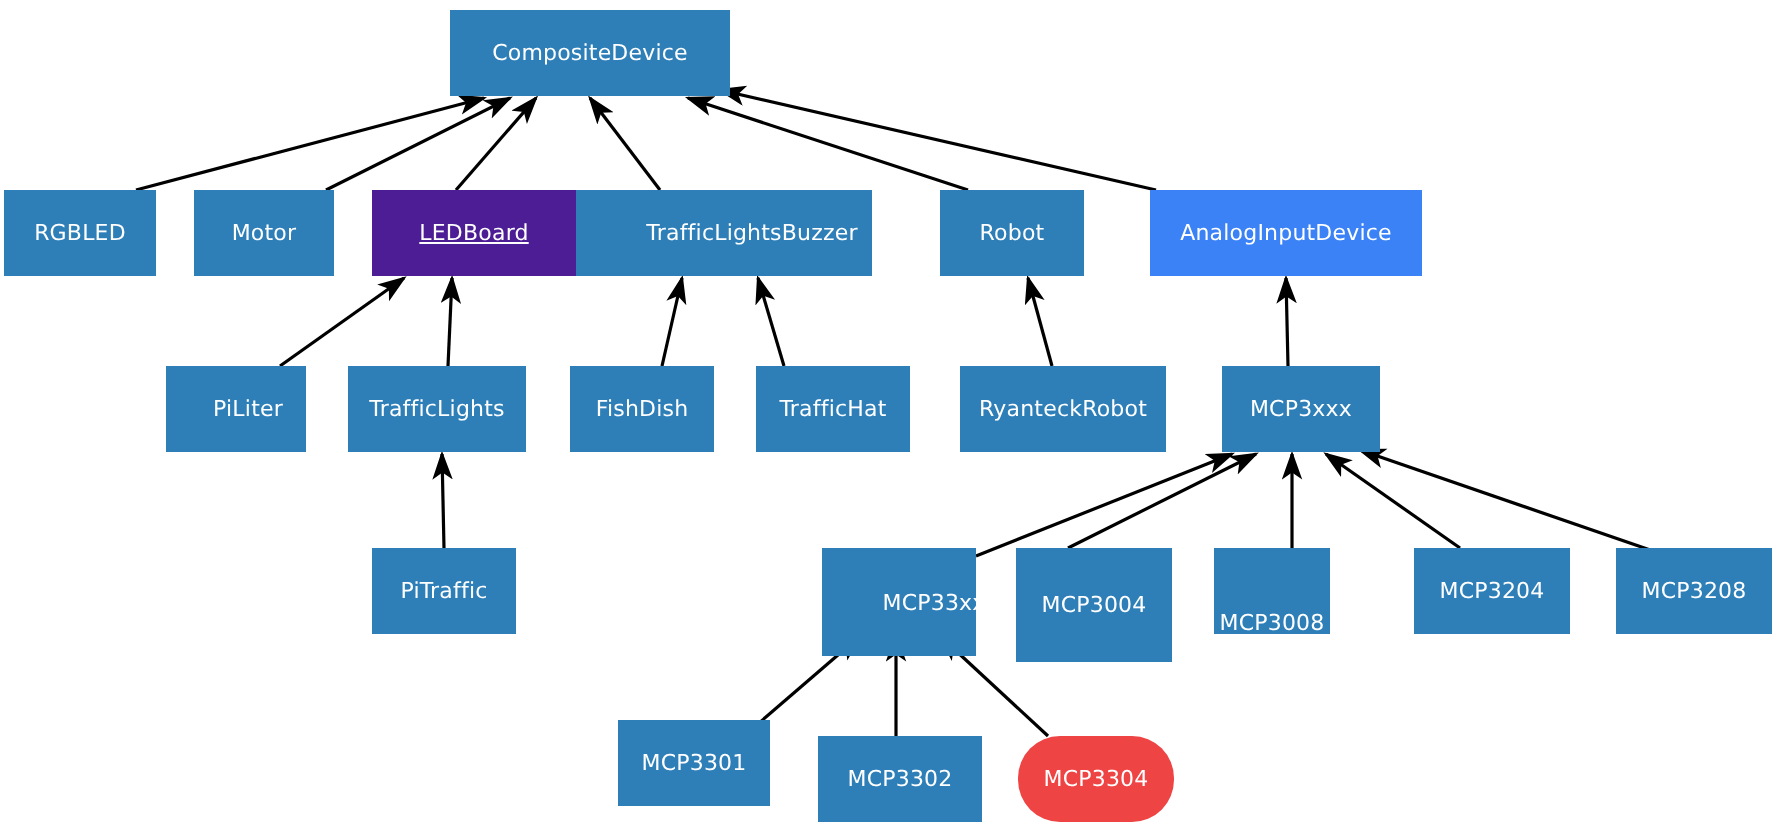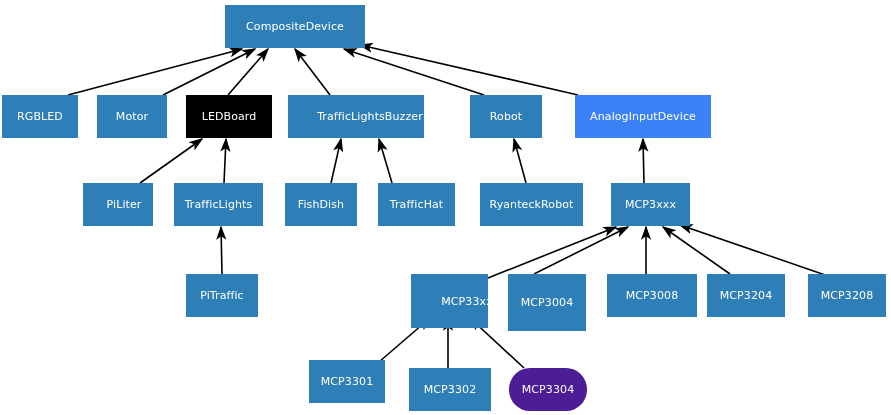--- a/index.html
+++ b/index.html
@@ -87,24 +87,24 @@
   <div id="node-layer">
       <div class="node" style="left: 225px; top: 5px; width: 140px; height: 43px; background: rgb(46, 127, 184); color: rgb(255, 255, 255);">
         <span class="node-label">CompositeDevice</span>
       </div>
       <div class="node" style="left: 2px; top: 95px; width: 76px; height: 43px; background: rgb(46, 127, 184); color: rgb(255, 255, 255);">
         <span class="node-label">RGBLED</span>
       </div>
       <div class="node" style="left: 97px; top: 95px; width: 70px; height: 43px; background: rgb(46, 127, 184); color: rgb(255, 255, 255);">
         <span class="node-label">Motor</span>
       </div>
-      <div class="node" style="left: 186px; top: 95px; width: 86px; height: 43px; background: #000000; color: rgb(255, 255, 255);">
+      <div class="node" style="left: 186px; top: 95px; width: 102px; height: 43px; background: #4c1d95; color: rgb(255, 255, 255); text-decoration: underline;">
         <span class="node-label">LEDBoard</span>
       </div>
-      <div class="node" style="left: 288px; top: 95px; width: 136px; height: 43px; background: rgb(46, 127, 184); color: rgb(255, 255, 255); padding-left: 28px;">
+      <div class="node" style="left: 288px; top: 95px; width: 148px; height: 43px; background: rgb(46, 127, 184); color: rgb(255, 255, 255); padding-left: 28px;">
         <span class="node-label">TrafficLightsBuzzer</span>
       </div>
       <div class="node" style="left: 470px; top: 95px; width: 72px; height: 43px; background: rgb(46, 127, 184); color: rgb(255, 255, 255);">
         <span class="node-label">Robot</span>
       </div>
       <div class="node" style="left: 575px; top: 95px; width: 136px; height: 43px; background: #3b82f6; color: rgb(255, 255, 255);">
         <span class="node-label">AnalogInputDevice</span>
       </div>
       <div class="node" style="left: 83px; top: 183px; width: 70px; height: 43px; background: rgb(46, 127, 184); color: rgb(255, 255, 255); padding-left: 12px;">
         <span class="node-label">PiLiter</span>
@@ -126,32 +126,32 @@
       </div>
       <div class="node" style="left: 186px; top: 274px; width: 72px; height: 43px; background: rgb(46, 127, 184); color: rgb(255, 255, 255);">
         <span class="node-label">PiTraffic</span>
       </div>
       <div class="node" style="left: 411px; top: 274px; width: 77px; height: 54px; background: rgb(46, 127, 184); color: rgb(255, 255, 255); padding-left: 35px;">
         <span class="node-label">MCP33xx</span>
       </div>
       <div class="node" style="left: 508px; top: 274px; width: 78px; height: 57px; background: rgb(46, 127, 184); color: rgb(255, 255, 255);">
         <span class="node-label">MCP3004</span>
       </div>
-      <div class="node" style="left: 607px; top: 274px; width: 90px; height: 43px; background: rgb(46, 127, 184); color: rgb(255, 255, 255);">
+      <div class="node" style="left: 607px; top: 274px; width: 58px; height: 43px; background: rgb(46, 127, 184); color: rgb(255, 255, 255); align-items: flex-end;">
         <span class="node-label">MCP3008</span>
       </div>
       <div class="node" style="left: 707px; top: 274px; width: 78px; height: 43px; background: rgb(46, 127, 184); color: rgb(255, 255, 255);">
         <span class="node-label">MCP3204</span>
       </div>
       <div class="node" style="left: 808px; top: 274px; width: 78px; height: 43px; background: rgb(46, 127, 184); color: rgb(255, 255, 255);">
         <span class="node-label">MCP3208</span>
       </div>
       <div class="node" style="left: 309px; top: 360px; width: 76px; height: 43px; background: rgb(46, 127, 184); color: rgb(255, 255, 255);">
         <span class="node-label">MCP3301</span>
       </div>
       <div class="node" style="left: 409px; top: 368px; width: 82px; height: 43px; background: rgb(46, 127, 184); color: rgb(255, 255, 255);">
         <span class="node-label">MCP3302</span>
       </div>
-      <div class="node" style="left: 509px; top: 368px; width: 78px; height: 43px; background: #4c1d95; color: rgb(255, 255, 255); border-radius: 21px;">
+      <div class="node" style="left: 509px; top: 368px; width: 78px; height: 43px; background: #ef4444; color: rgb(255, 255, 255); border-radius: 21px;">
         <span class="node-label">MCP3304</span>
       </div>
     </div>
 </div>
 
 </body></html>

